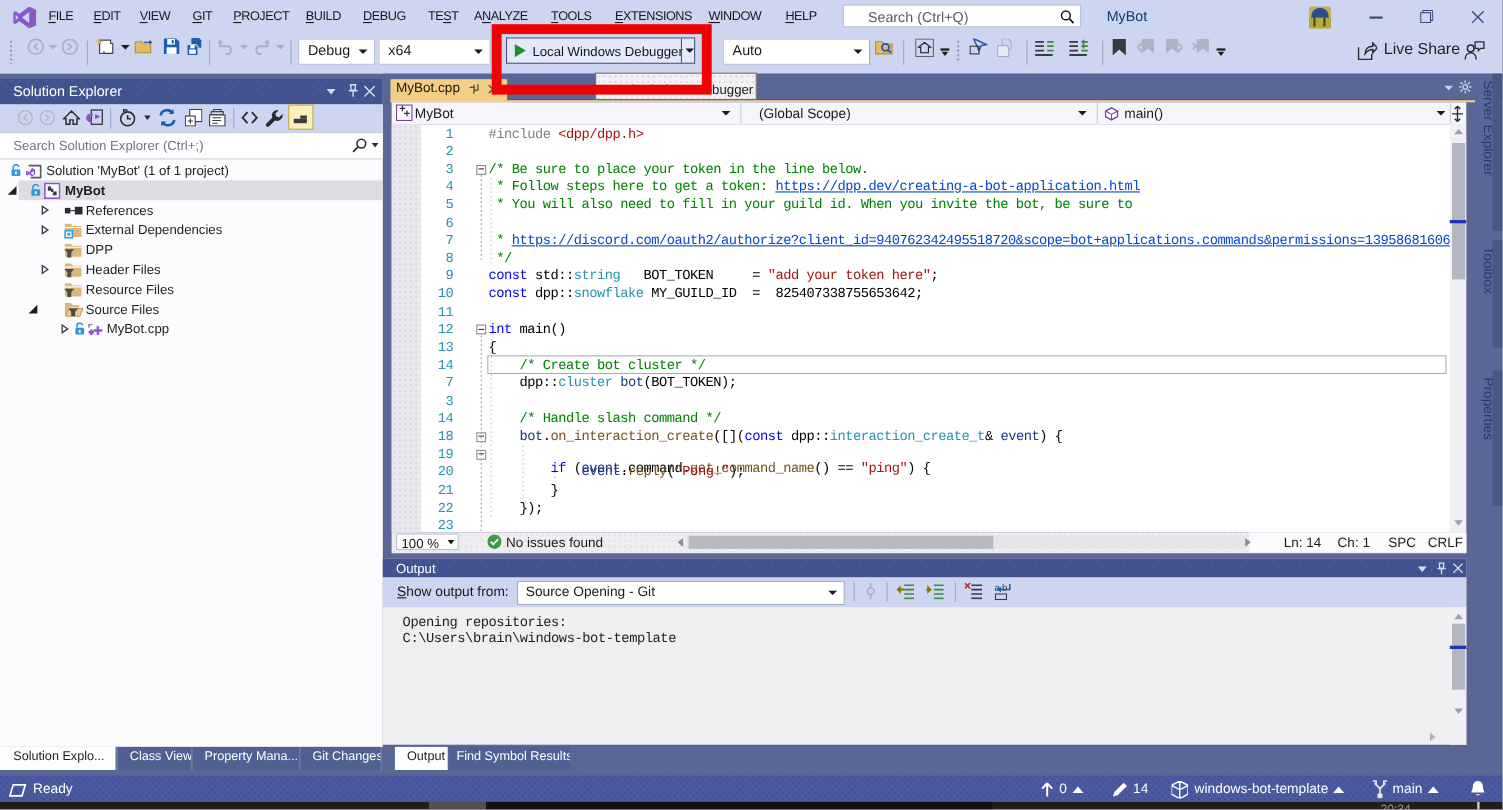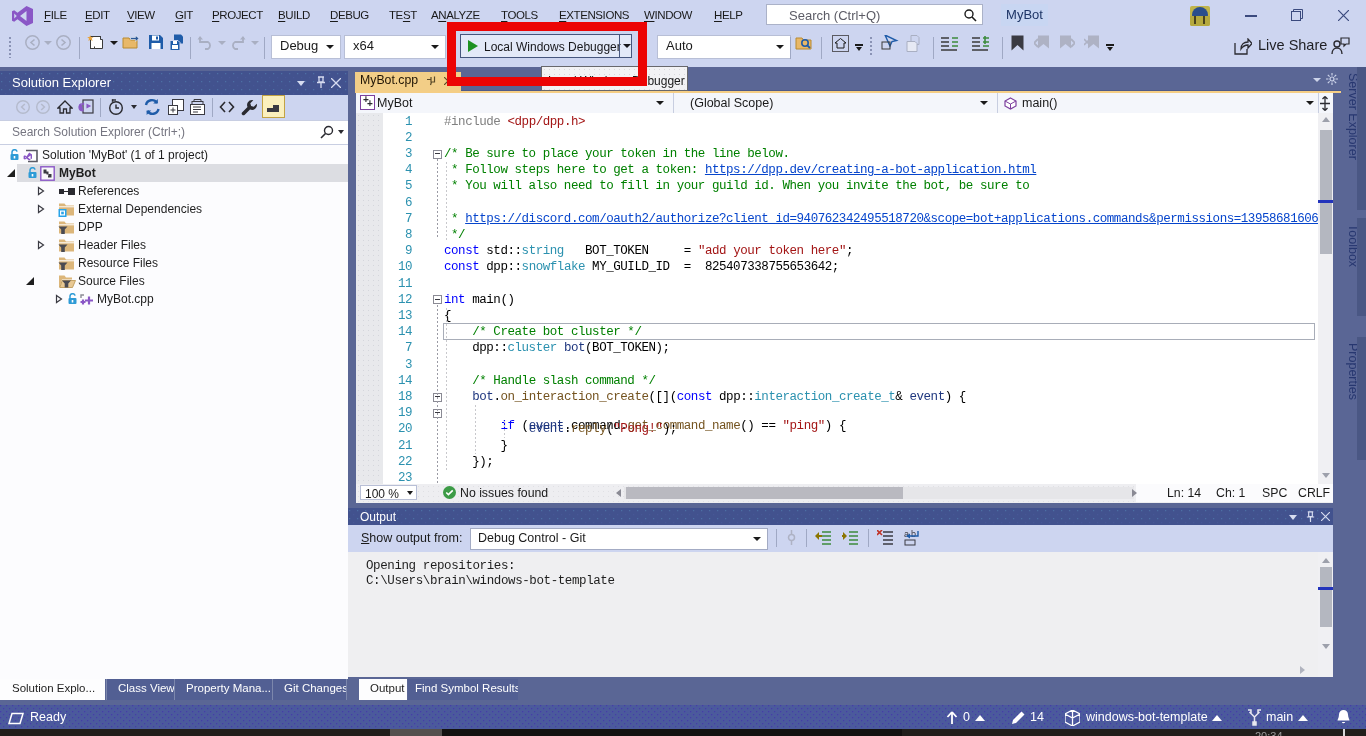--- a/index.html
+++ b/index.html
@@ -555,21 +555,21 @@
       <div class="abs" style="left:941px;top:7px;width:0;height:0;border-left:4px solid transparent;border-right:4px solid transparent;border-top:5px solid #D7DCF0"></div>
       <svg class="abs" style="left:957px;top:3px" width="11" height="12" viewBox="0 0 12 13">
           <path d="M3 1 h6 M4 1 v5 h4 v-5 M2 6.5 h8 M6 6.5 v5.5" stroke="#D7DCF0" stroke-width="1.3" fill="none"></path>
         </svg>
       <svg class="abs" style="left:973px;top:4px" width="9" height="9" viewBox="0 0 10 10">
           <path d="M0 0 L10 10 M10 0 L0 10" stroke="#D7DCF0" stroke-width="1.3"></path>
         </svg>
     </div>
     <div id="outtools">
       <span class="abs" style="left:13px;top:6px;font-size:12.5px;color:#1a1a1a"><u style="text-decoration-thickness:1px">S</u>how output from:</span>
-      <div class="combo" style="left:122px;top:3px;width:296px;height:20px;line-height:18px;border-color:#A3ABC4"><span style="padding-left:7px;font-size:12.5px">Debug Control - Git</span><span class="arr"></span></div>
+      <div class="combo" style="left:122px;top:3px;width:296px;height:20px;line-height:18px;border-color:#A3ABC4"><span style="padding-left:7px;font-size:12.5px">Source Opening - Git</span><span class="arr"></span></div>
       <div class="vsep" style="left:428px;top:4px;height:18px"></div>
       <svg class="abs" style="left:436px;top:5px" width="15" height="15" viewBox="0 0 15 15">
           <circle cx="7.5" cy="7.5" r="3" fill="none" stroke="#AEB2C4" stroke-width="1.5"></circle>
           <path d="M7.5 0 v4 M7.5 11 v4" stroke="#AEB2C4" stroke-width="1.5"></path>
         </svg>
       <div class="vsep" style="left:458px;top:4px;height:18px"></div>
       <svg class="abs" style="left:467px;top:5px" width="16" height="15" viewBox="0 0 16 15">
           <path d="M7 2 h9 M7 6 h9 M7 10 h9 M7 14 h9" stroke="#3C8B3C" stroke-width="1.5"></path>
           <path d="M0 6 l4-4 v8z" fill="#8B7500"></path>
           <path d="M4 6 h3" stroke="#8B7500" stroke-width="2"></path>

